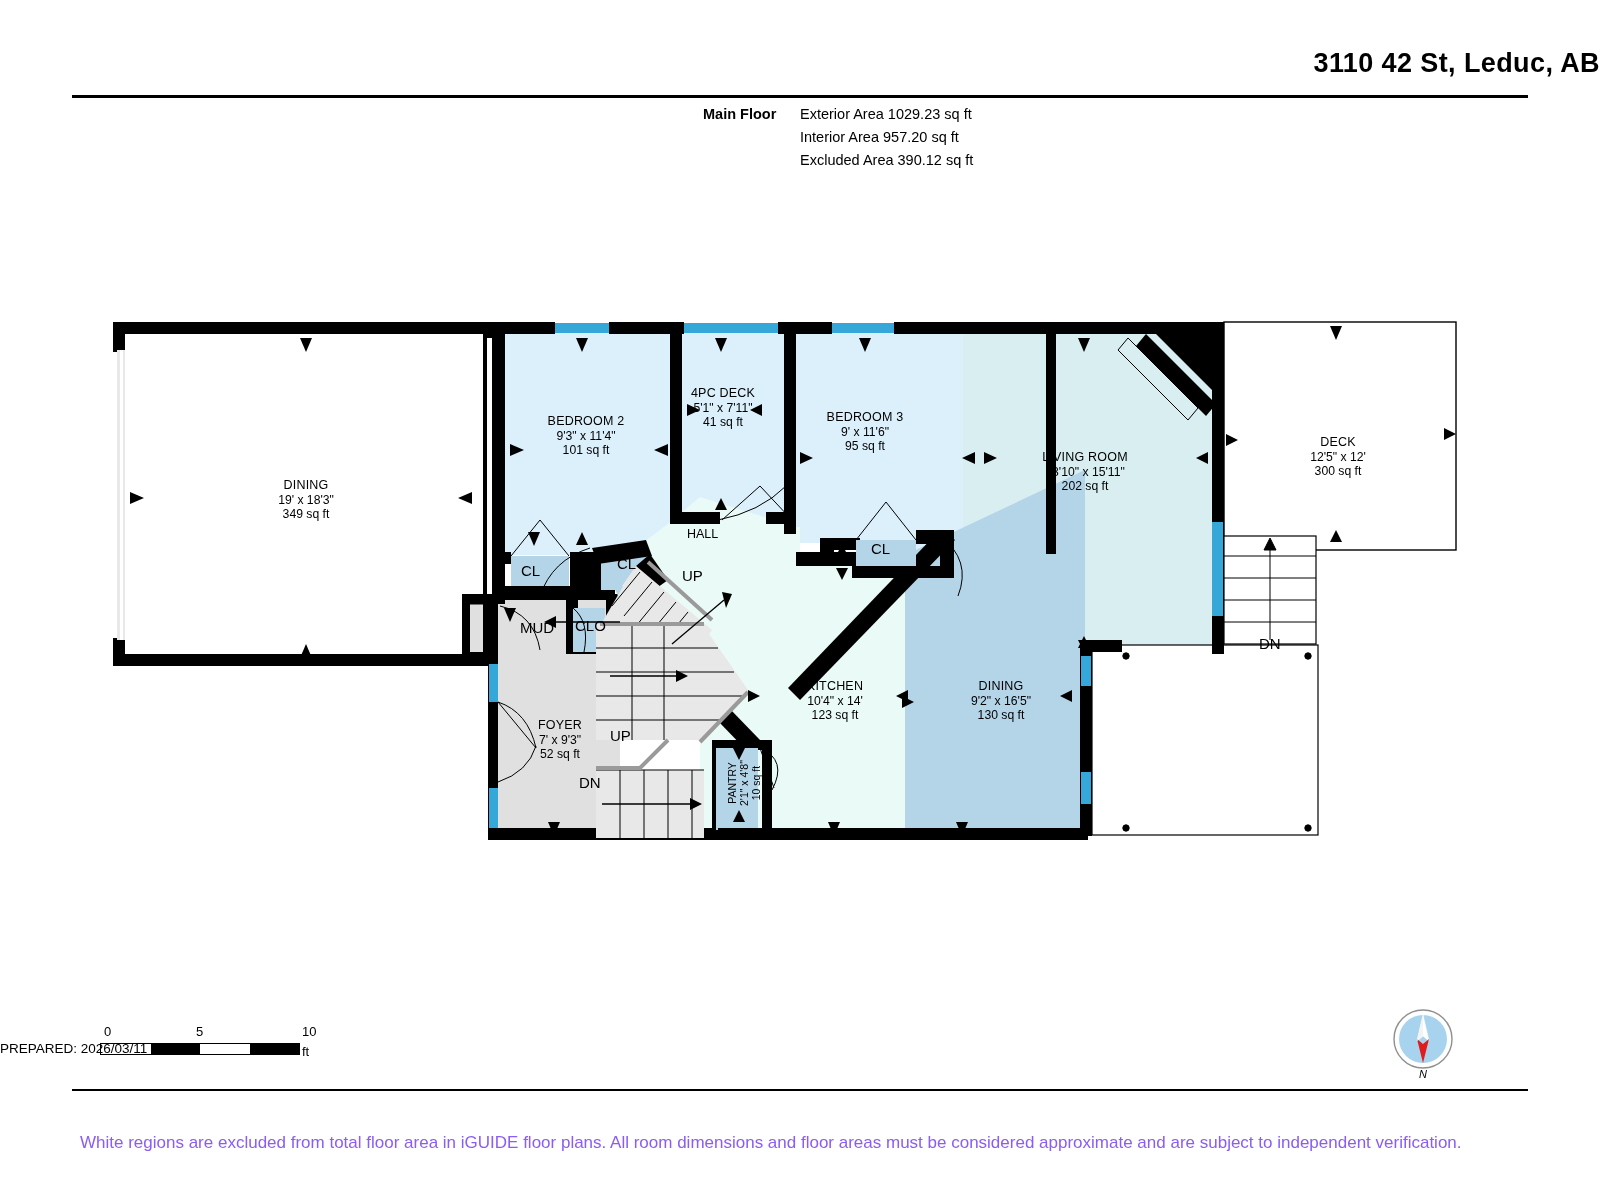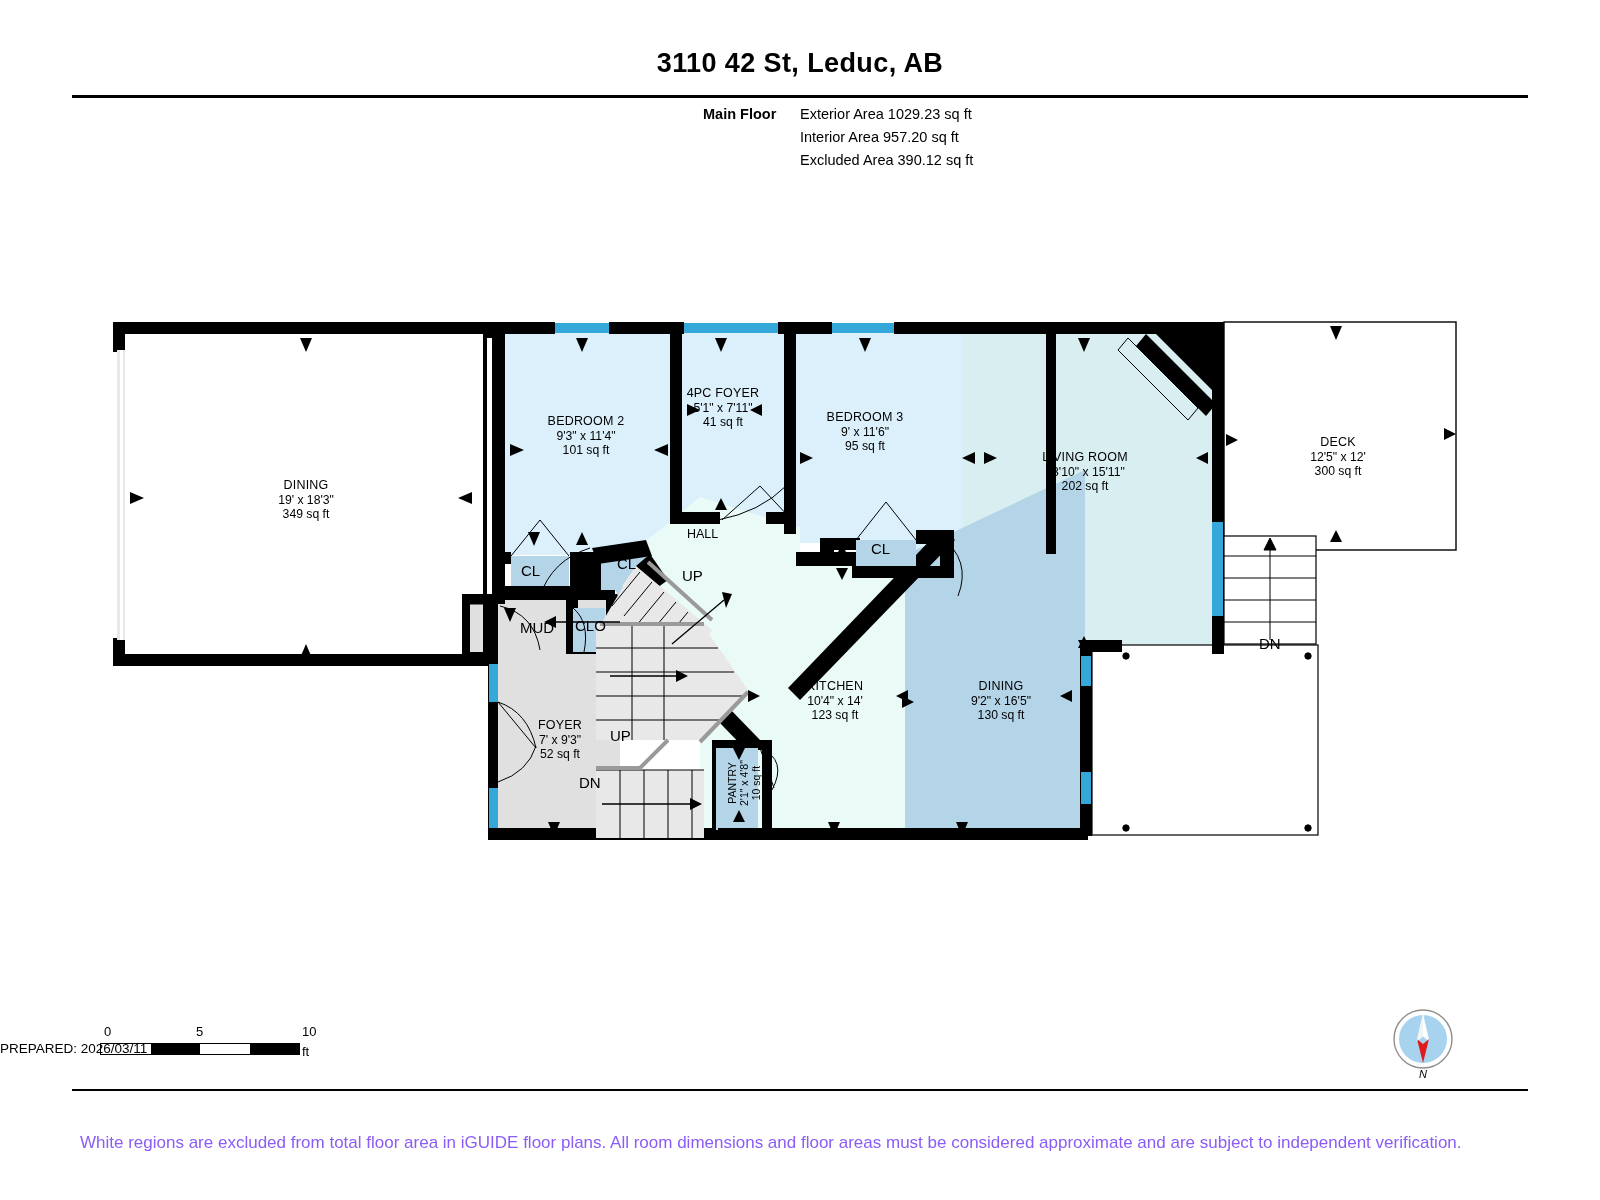--- a/index.html
+++ b/index.html
@@ -10,21 +10,21 @@
     font-family:"Liberation Sans", sans-serif;
     color:#000;
     position:relative;
     overflow:hidden;
   }
   .page { position:absolute; inset:0; }
 
   
   .title {
     position:absolute; top:48px; left:0; width:1600px;
-    text-align:center;
+    text-align:right;
     font-size:27px; font-weight:bold; letter-spacing:0.4px;
   }
   .hrule-top {
     position:absolute; left:72px; top:95px; width:1456px; height:3px;
     background:#000;
   }
   .meta { position:absolute; top:106px; left:703px; font-size:14.5px; }
   .meta .rowline { display:flex; margin-bottom:7px; }
   .meta .lbl { font-weight:bold; width:97px; }
   .meta .val { }
@@ -459,21 +459,21 @@
     <div class="sq">349 sq ft</div>
   </div>
 
   <div class="rlabel" style="left:506px; top:414px; width:160px;">
     <div class="nm">BEDROOM 2</div>
     <div class="dm">9'3" x 11'4"</div>
     <div class="sq">101 sq ft</div>
   </div>
 
   <div class="rlabel" style="left:663px; top:386px; width:120px;">
-    <div class="nm">4PC FOYER</div>
+    <div class="nm">4PC DECK</div>
     <div class="dm">5'1" x 7'11"</div>
     <div class="sq">41 sq ft</div>
   </div>
 
   <div class="rlabel" style="left:790px; top:410px; width:150px;">
     <div class="nm">BEDROOM 3</div>
     <div class="dm">9' x 11'6"</div>
     <div class="sq">95 sq ft</div>
   </div>
 

